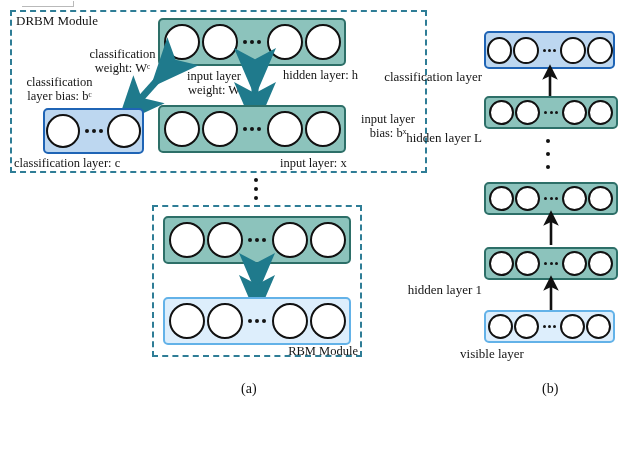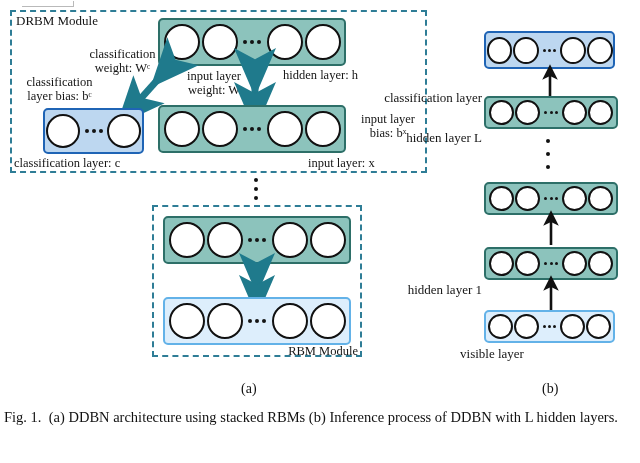--- a/index.html
+++ b/index.html
@@ -131,21 +131,21 @@
         <span style="width:4px;height:4px;margin:0 1.5px;"></span>
       </div>
       <div class="node" style="width:36px;height:36px;margin:0 1px;"></div>
       <div class="node" style="width:36px;height:36px;margin:0 1px;"></div>
     </div>
   </div>
 
   <div class="lbl c" style="left:352px;top:113px;width:72px;">input layer
 bias: bˣ</div>
 
-  <div class="lbl" style="left:280px;top:157px;margin-left:28px;">input layer: x</div>
+  <div class="lbl" style="left:280px;top:157px;">input layer: x</div>
 
   <div class="vdots" style="left:253px;top:178px;width:5px;height:22px;">
     <i></i>
       <i></i>
       <i></i>
   </div>
 
   <div class="dashbox" style="left:152px;top:205px;width:210px;height:152px;"></div>
 
   <div class="layer teal" style="left:163px;top:216px;width:188px;height:48px;">
@@ -189,21 +189,21 @@
       <div class="node" style="width:27px;height:27px;margin:0 0.5px;"></div>
       <div class="dots" style="margin:0 2px;">
         <span style="width:3px;height:3px;margin:0 1.2px;"></span>
         <span style="width:3px;height:3px;margin:0 1.2px;"></span>
         <span style="width:3px;height:3px;margin:0 1.2px;"></span>
       </div>
       <div class="node" style="width:27px;height:27px;margin:0 0.5px;"></div>
       <div class="node" style="width:27px;height:27px;margin:0 0.5px;"></div>
     </div>
   </div>
-  <div class="lbl r" style="left:370px;top:70px;width:112px;font-size:13px;margin-top:21px;">classification layer</div>
+  <div class="lbl r" style="left:370px;top:70px;width:112px;font-size:13px;">classification layer</div>
 
   <svg class="arrow-svg" style="left:542px;top:68px;" width="16" height="30" viewBox="0 0 16 30">
     <defs>
       <marker id="blkArrow" markerWidth="6" markerHeight="6" refX="2.6" refY="3" orient="auto" markerUnits="strokeWidth">
         <path d="M0,0 L6,3 L0,6 L1.4,3 z" fill="#111111"></path>
       </marker>
     </defs>
     <line x1="8" y1="28" x2="8" y2="5" stroke="#111111" stroke-width="2.6" marker-end="url(#blkArrow)"></line>
   </svg>
 
@@ -276,17 +276,14 @@
       </div>
       <div class="node" style="width:25px;height:25px;margin:0 0.5px;"></div>
       <div class="node" style="width:25px;height:25px;margin:0 0.5px;"></div>
     </div>
   </div>
   <div class="lbl c" style="left:432px;top:347px;width:120px;font-size:13px;">visible layer</div>
 
   <div class="panlab" style="left:241px;top:381px;">(a)</div>
   <div class="panlab" style="left:542px;top:381px;">(b)</div>
 
-  <div class="caption">
-    <span>Fig. 1.</span>&nbsp;&nbsp;<span>(a) DDBN architecture using stacked RBMs (b) Inference process of DDBN with L hidden layers.</span>
-  </div>
 
 </div>
 
 </body></html>

